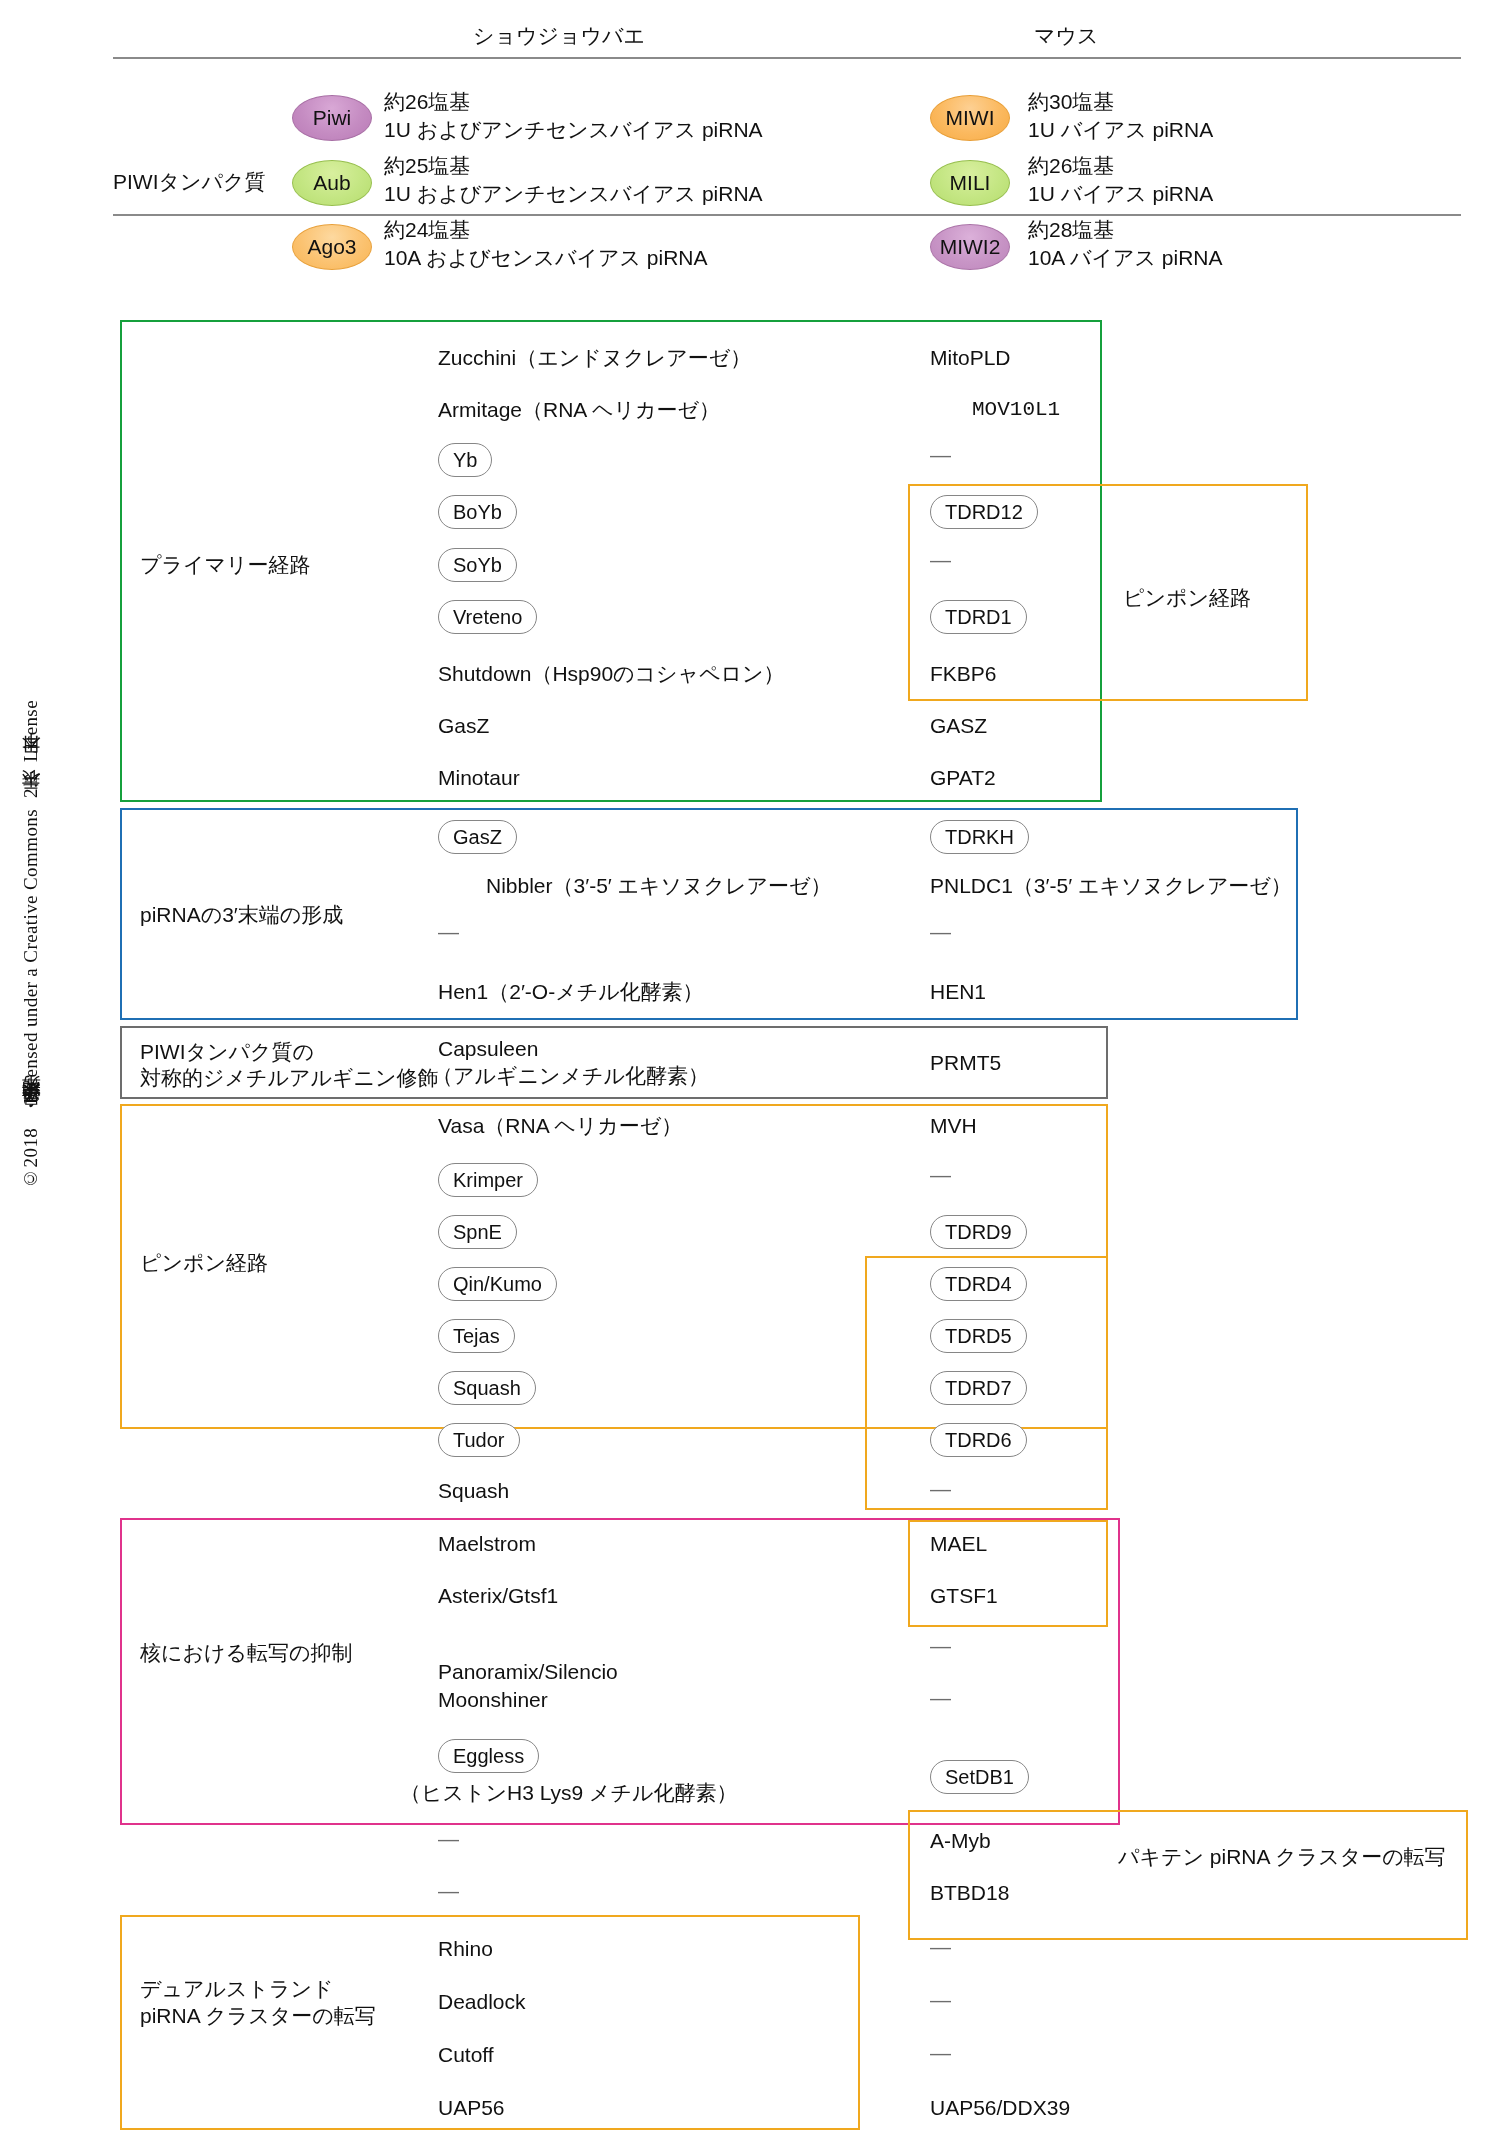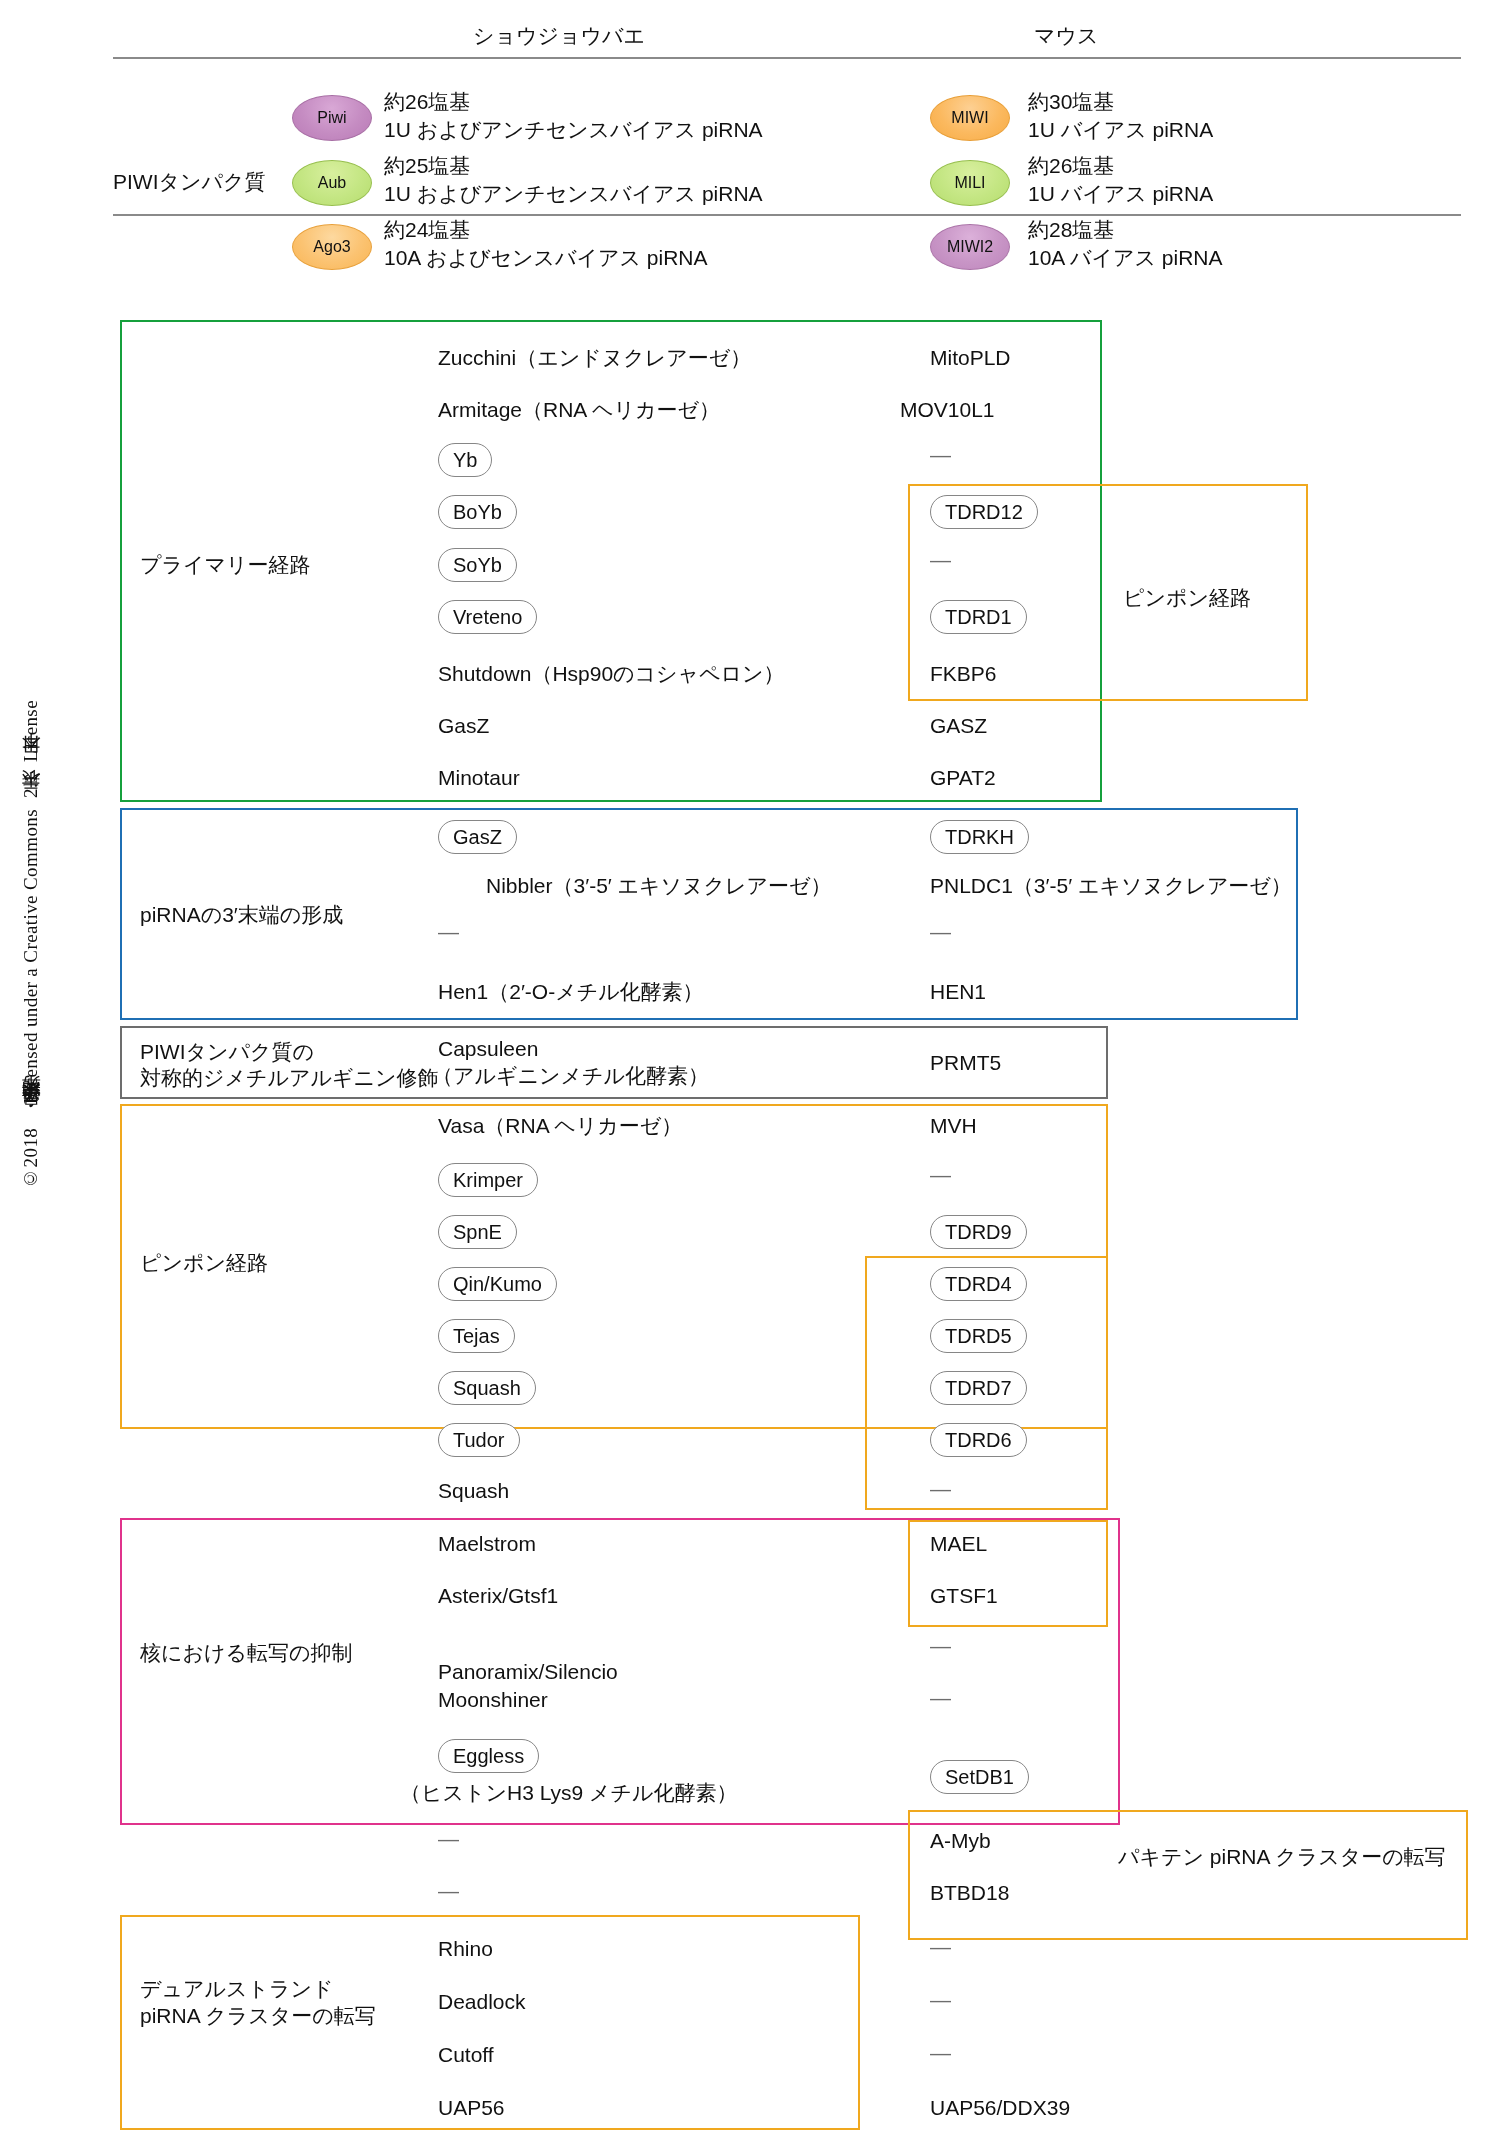--- a/index.html
+++ b/index.html
@@ -22,21 +22,21 @@
   .rule{position:absolute;height:2px;background:#8a8a8a;}
 
   
   .txt{position:absolute;font-size:21px;color:#111;line-height:1.34;white-space:nowrap;}
   .dash{position:absolute;font-size:21px;color:#6d6d6d;}
 
   
   .ellipse{
     position:absolute;width:78px;height:44px;border-radius:50%;
     display:flex;align-items:center;justify-content:center;
-    font-size:16px;color:#111;border:1px solid rgba(0,0,0,.25);
+    font-size:21px;color:#111;border:1px solid rgba(0,0,0,.25);
   }
   .ell-piwi{background:radial-gradient(ellipse at 50% 28%,#d9a8d6 0%,#c58cc2 55%,#b97ab6 100%);border-color:#a86fa5;}
   .ell-aub{background:radial-gradient(ellipse at 50% 28%,#d8ef9e 0%,#c4e683 55%,#b6dd6e 100%);border-color:#97bf4e;}
   .ell-ago3{background:radial-gradient(ellipse at 50% 28%,#fdd9a0 0%,#fbc372 55%,#f9b554 100%);border-color:#e8a13c;}
   .ell-miwi{background:radial-gradient(ellipse at 50% 28%,#fdd093 0%,#fbb95f 55%,#f7ab44 100%);border-color:#e89f38;}
   .ell-mili{background:radial-gradient(ellipse at 50% 28%,#d8ef9e 0%,#c4e683 55%,#b6dd6e 100%);border-color:#97bf4e;}
   .ell-miwi2{background:radial-gradient(ellipse at 50% 28%,#dcb1da 0%,#c895c6 55%,#bd85bb 100%);border-color:#ab74a8;}
 
   
   .pill{
@@ -151,21 +151,21 @@
 
 <div class="dash" style="left:438px;top:1827px;">—</div>
 <div class="dash" style="left:438px;top:1879px;">—</div>
 
 <div class="txt" style="left:438px;top:1935px;">Rhino</div>
 <div class="txt" style="left:438px;top:1988px;">Deadlock</div>
 <div class="txt" style="left:438px;top:2041px;">Cutoff</div>
 <div class="txt" style="left:438px;top:2094px;">UAP56</div>
 
 <div class="txt" style="left:930px;top:344px;">MitoPLD</div>
-<div class="txt" style="left:900px;top:396px;">MOV10L1</div>
+<div class="txt" style="left:972px;top:396px;font-family:Liberation Mono, monospace;">MOV10L1</div>
 <div class="dash" style="left:930px;top:443px;">—</div>
 <div class="pill" style="left:930px;top:495px;">TDRD12</div>
 <div class="dash" style="left:930px;top:548px;">—</div>
 <div class="pill" style="left:930px;top:600px;">TDRD1</div>
 <div class="txt" style="left:930px;top:660px;">FKBP6</div>
 <div class="txt" style="left:930px;top:712px;">GASZ</div>
 <div class="txt" style="left:930px;top:764px;">GPAT2</div>
 
 <div class="pill" style="left:930px;top:820px;">TDRKH</div>
 <div class="txt" style="left:930px;top:872px;">PNLDC1（3′-5′ エキソヌクレアーゼ）</div>

